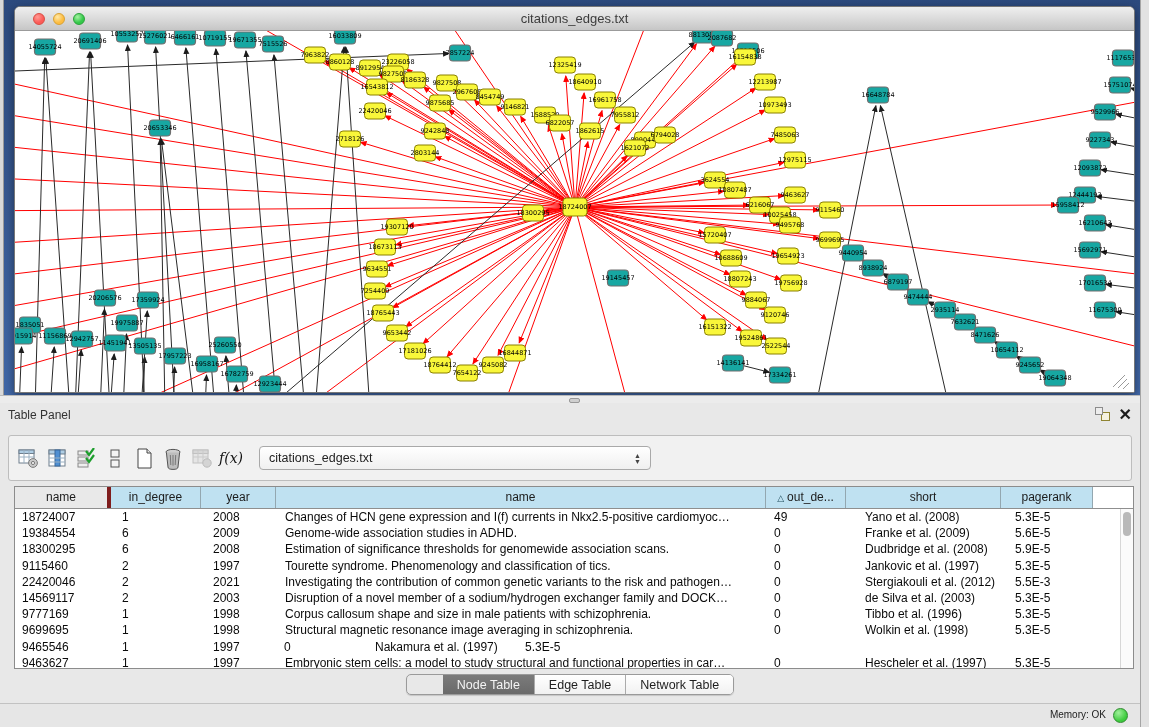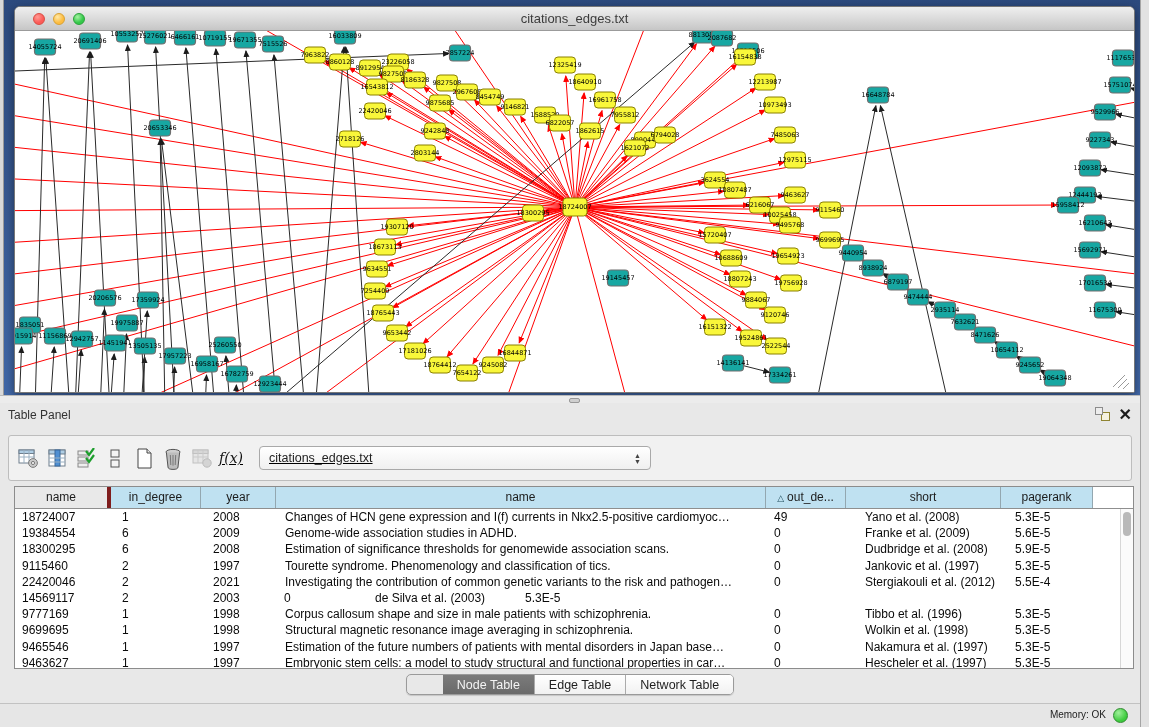--- a/index.html
+++ b/index.html
@@ -40,21 +40,21 @@
   .panel-header { position:relative; height:26px; }
   .panel-title { position:absolute; left:8px; top:5px; font-size:12px; color:#333; }
   .panel-icons { position:absolute; right:8px; top:4px; display:flex; align-items:center; gap:9px; }
   .float-icon { position:relative; width:15px; height:15px; }
   .float-icon .sq-back { position:absolute; right:0; bottom:1px; width:9px; height:9px; border:1.5px solid #8f8432; background:#f5f2e0; }
   .float-icon .sq-front{ position:absolute; left:0; top:0; width:8px; height:8px; border:1.5px solid #8c8c8c; background:#ededed; }
   .close-x { font-size:16px; font-weight:bold; color:#1c1c1c; line-height:15px; cursor:default; }
 
   .toolbar-card { position:absolute; left:8px; top:32px; width:1124px; height:46px;
                   background:#f1f1f1; border:1px solid #bdbdbd; border-radius:3px; }
-  .toolbar { display:flex; align-items:center; height:100%; padding-left:8px; gap:7px;text-decoration:underline; }
+  .toolbar { display:flex; align-items:center; height:100%; padding-left:8px; gap:7px; }
   .tb-icon { width:22px; height:24px; display:flex; align-items:center; justify-content:center; }
   .fx-icon { font-family:"DejaVu Serif",serif; font-style:italic; font-size:14px; color:#111; padding:0 2px; }
   .combo { margin-left:10px; width:392px; height:24px; background:linear-gradient(180deg,#fff,#f0f0f0);
            border:1px solid #a9a9a9; border-radius:4px; position:relative; font-size:12.5px; color:#222;
            line-height:22px; padding-left:9px; }
   .combo-arrows { position:absolute; right:8px; top:2px; width:9px; height:20px; display:flex; flex-direction:column;
                   align-items:center; justify-content:center; color:#444; }
   .combo-arrows span { font-size:7px; line-height:6px; }
 
   .tbl-wrap { position:absolute; left:14px; top:83px; width:1120px; height:183px; background:#fff; border:1px solid #8c8c8c; overflow:hidden; }
@@ -627,26 +627,27 @@
           <div class="td c5">Jankovic et al. (1997)</div>
           <div class="td c6">5.3E-5</div>
         </div>
         <div class="tr">
           <div class="td c0">22420046</div>
           <div class="td c1">2</div>
           <div class="td c2">2021</div>
           <div class="td c3">Investigating the contribution of common genetic variants to the risk and pathogen…</div>
           <div class="td c4">0</div>
           <div class="td c5">Stergiakouli et al. (2012)</div>
-          <div class="td c6">5.5E-4</div>
+          <div class="td c6">5.5E-3</div>
         </div>
         <div class="tr">
           <div class="td c0">14569117</div>
           <div class="td c1">2</div>
           <div class="td c2">2003</div>
+          <div class="td c3">Disruption of a novel member of a sodium/hydrogen exchanger family and DOCK…</div>
           <div class="td c4">0</div>
           <div class="td c5">de Silva et al. (2003)</div>
           <div class="td c6">5.3E-5</div>
         </div>
         <div class="tr">
           <div class="td c0">9777169</div>
           <div class="td c1">1</div>
           <div class="td c2">1998</div>
           <div class="td c3">Corpus callosum shape and size in male patients with schizophrenia.</div>
           <div class="td c4">0</div>
@@ -659,21 +660,20 @@
           <div class="td c2">1998</div>
           <div class="td c3">Structural magnetic resonance image averaging in schizophrenia.</div>
           <div class="td c4">0</div>
           <div class="td c5">Wolkin et al. (1998)</div>
           <div class="td c6">5.3E-5</div>
         </div>
         <div class="tr">
           <div class="td c0">9465546</div>
           <div class="td c1">1</div>
           <div class="td c2">1997</div>
-          <div class="td c3">Estimation of the future numbers of patients with mental disorders in Japan base…</div>
           <div class="td c4">0</div>
           <div class="td c5">Nakamura et al. (1997)</div>
           <div class="td c6">5.3E-5</div>
         </div>
         <div class="tr">
           <div class="td c0">9463627</div>
           <div class="td c1">1</div>
           <div class="td c2">1997</div>
           <div class="td c3">Embryonic stem cells: a model to study structural and functional properties in car…</div>
           <div class="td c4">0</div>

